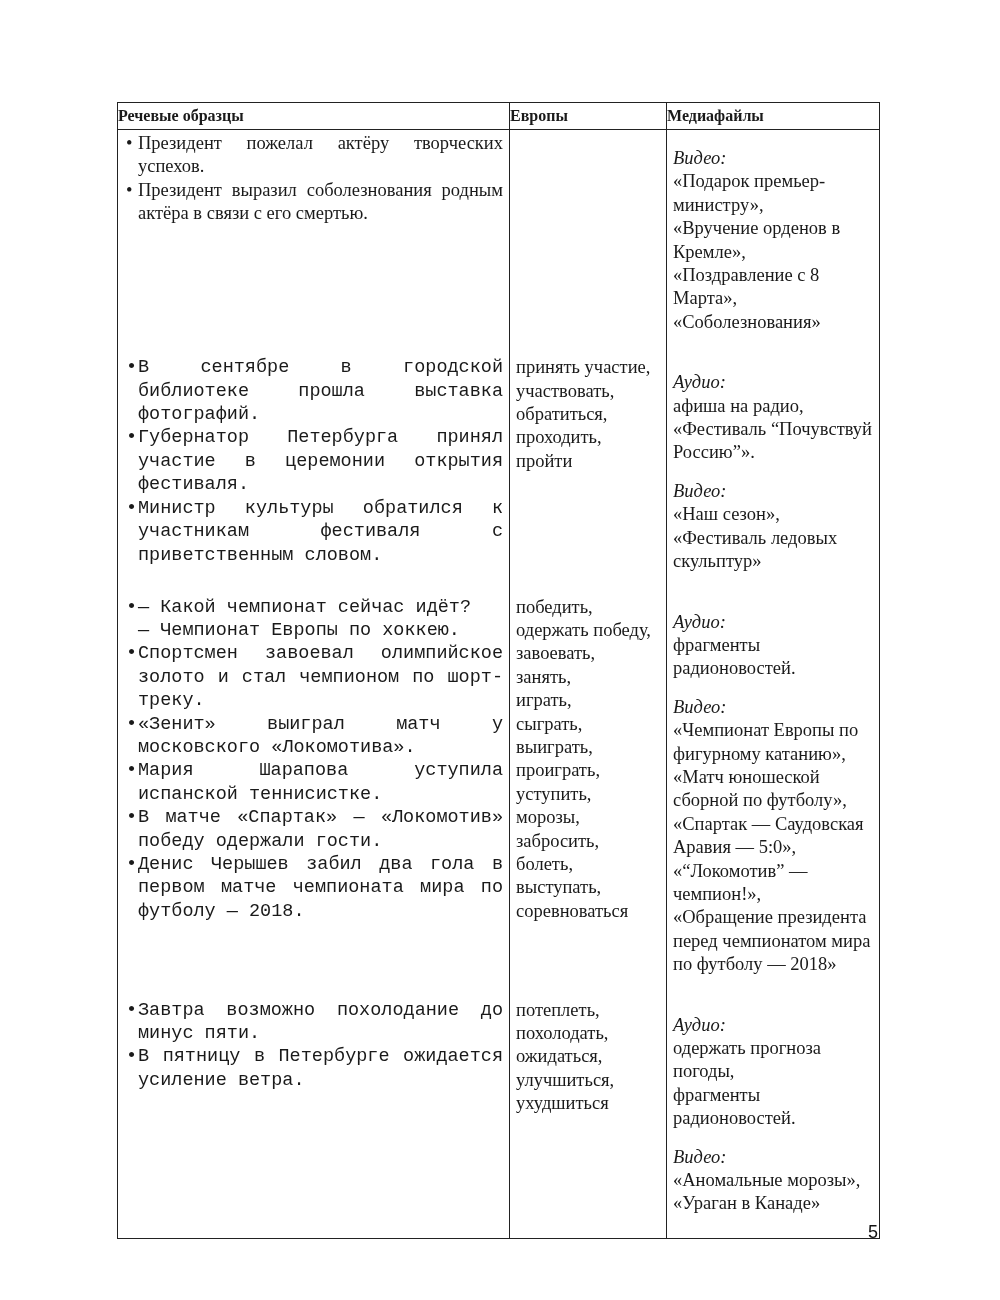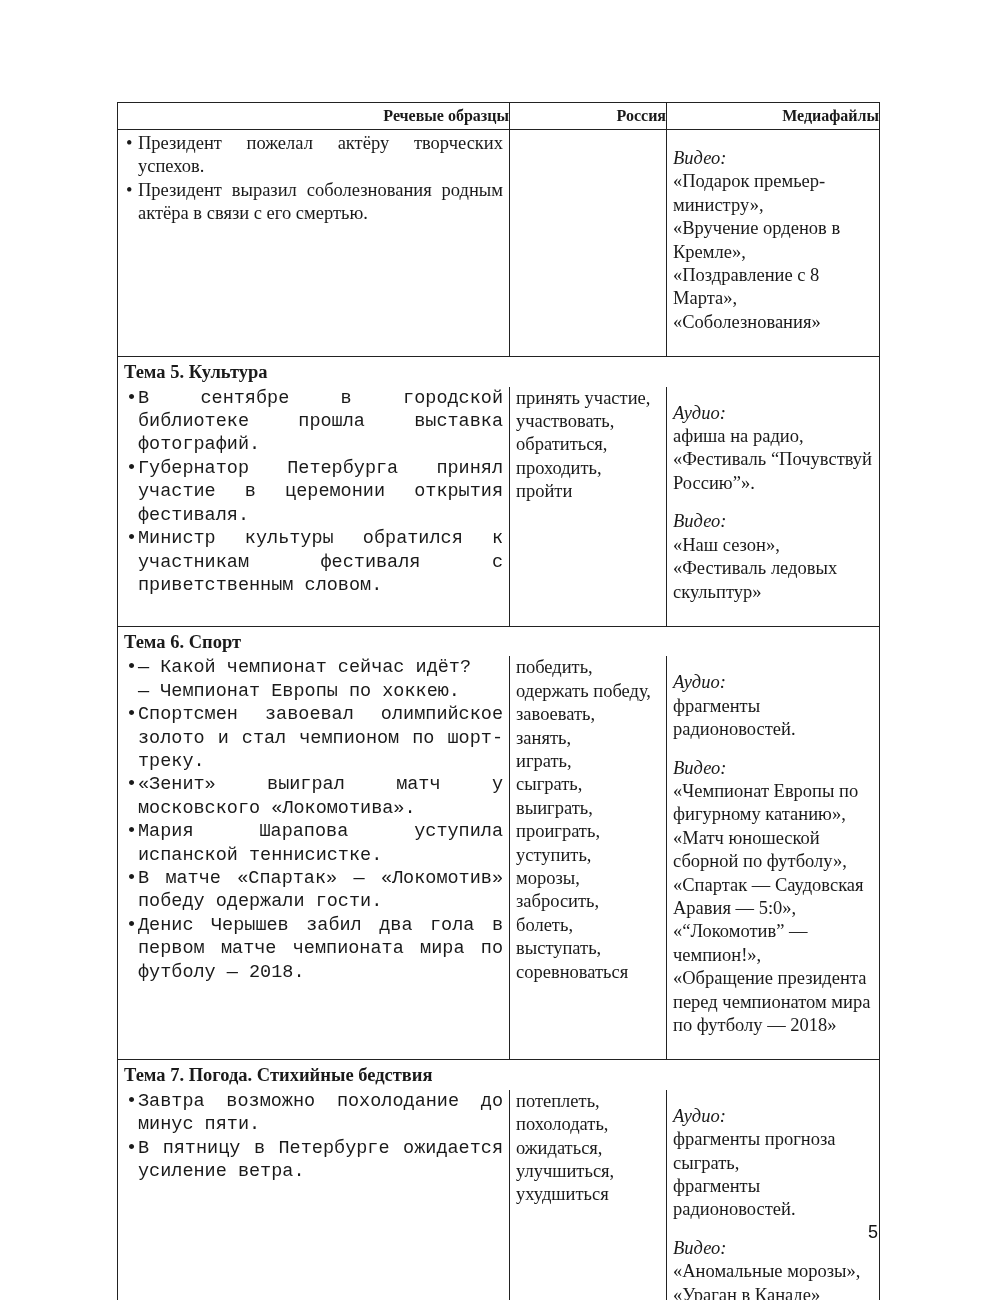--- a/index.html
+++ b/index.html
@@ -9,21 +9,21 @@
     position: absolute; left: 117px; top: 102px; width: 762px;
     border-collapse: collapse; table-layout: fixed;
     font-family: "Liberation Serif", "DejaVu Serif", serif;
     font-size: 18.5px; line-height: 23.4px;
   }
   table.main col.c1 { width: 392px; }
   table.main col.c2 { width: 157px; }
   table.main col.c3 { width: 213px; }
   th {
     border: 1.3px solid #222; font-weight: bold; font-size: 16px;
-    height: 26px; padding: 0; text-align: right; vertical-align: middle;
+    height: 26px; padding: 0; text-align: left; vertical-align: middle;
   }
   td { vertical-align: top; padding: 0 6px; }
   tr.row td { border-left: 1.3px solid #222; border-right: 1.3px solid #222; }
   tr.topic td.topic-cell {
     border-left: 1.3px solid #222; border-right: 1.3px solid #222; border-top: 1.3px solid #222;
     font-weight: bold; padding: 4px 6px 2px 6px;
   }
   tr.body td { border-left: 1.3px solid #222; border-right: 1.3px solid #222; }
   tr.body.last td { border-bottom: 1.3px solid #222; }
   tr.body td.col1 { border-right: none; font-family: Liberation Mono, monospace; }
@@ -46,21 +46,21 @@
 <div class="page">
   <table class="main">
     <colgroup>
         <col class="c1">
         <col class="c2">
         <col class="c3">
       </colgroup>
     <thead>
       <tr>
         <th>Речевые образцы</th>
-        <th>Россия</th>
+        <th>Европы</th>
         <th>Медиафайлы</th>
       </tr>
     </thead>
     <tbody>
 
       <tr class="row">
         <td class="pad-top pad-bottom">
           <ul class="bullet-list">
             <li>Президент пожелал актёру творческих успехов.</li>
             <li>Президент выразил соболезнования родным актёра в связи с его смертью.</li>
@@ -69,23 +69,20 @@
         <td></td>
         <td class="pad-top pad-bottom">
           <span class="line ital">Видео:</span>
           <span class="line">«Подарок премьер-министру»,</span>
           <span class="line">«Вручение орденов в Кремле»,</span>
           <span class="line">«Поздравление с 8 Марта»,</span>
           <span class="line">«Соболезнования»</span>
         </td>
       </tr>
 
-      <tr class="topic">
-        <td class="topic-cell" colspan="3">Тема 5. Культура</td>
-      </tr>
       <tr class="body">
         <td class="col1 pad-bottom">
           <ul class="bullet-list">
             <li>В сентябре в городской библиотеке прошла выставка фотографий.</li>
             <li>Губернатор Петербурга принял участие в церемонии открытия фестиваля.</li>
             <li>Министр культуры обратился к участникам фестиваля с приветственным словом.</li>
           </ul>
         </td>
         <td class="col2">
           <span class="line">принять участие,</span>
@@ -97,23 +94,20 @@
         <td class="pad-bottom">
           <span class="line ital">Аудио:</span>
           <span class="line">афиша на радио,</span>
           <span class="line">«Фестиваль “Почувствуй Россию”».</span>
           <span class="line ital">Видео:</span>
           <span class="line">«Наш сезон»,</span>
           <span class="line">«Фестиваль ледовых скульптур»</span>
         </td>
       </tr>
 
-      <tr class="topic">
-        <td class="topic-cell" colspan="3">Тема 6. Спорт</td>
-      </tr>
       <tr class="body">
         <td class="col1 pad-bottom">
           <ul class="bullet-list">
             <li style="white-space: pre-line;">— Какой чемпионат сейчас идёт?
 — Чемпионат Европы по хоккею.</li>
             <li>Спортсмен завоевал олимпийское золото и стал чемпионом по шорт-треку.</li>
             <li>«Зенит» выиграл матч у московского «Локомотива».</li>
             <li>Мария Шарапова уступила испанской теннисистке.</li>
             <li>В матче «Спартак» — «Локомотив» победу одержали гости.</li>
             <li>Денис Черышев забил два гола в первом матче чемпионата мира по футболу — 2018.</li>
@@ -140,40 +134,37 @@
           <span class="line">фрагменты радионовостей.</span>
           <span class="line ital">Видео:</span>
           <span class="line">«Чемпионат Европы по фигурному катанию»,</span>
           <span class="line">«Матч юношеской сборной по футболу»,</span>
           <span class="line">«Спартак — Саудовская Аравия — 5:0»,</span>
           <span class="line">«“Локомотив” — чемпион!»,</span>
           <span class="line">«Обращение президента перед чемпионатом мира по футболу — 2018»</span>
         </td>
       </tr>
 
-      <tr class="topic">
-        <td class="topic-cell" colspan="3">Тема 7. Погода. Стихийные бедствия</td>
-      </tr>
       <tr class="body last">
         <td class="col1 pad-bottom">
           <ul class="bullet-list">
             <li>Завтра возможно похолодание до минус пяти.</li>
             <li>В пятницу в Петербурге ожидается усиление ветра.</li>
           </ul>
         </td>
         <td class="col2">
           <span class="line">потеплеть,</span>
           <span class="line">похолодать,</span>
           <span class="line">ожидаться,</span>
           <span class="line">улучшиться,</span>
           <span class="line">ухудшиться</span>
         </td>
         <td class="pad-bottom">
           <span class="line ital">Аудио:</span>
-          <span class="line">фрагменты прогноза сыграть,</span>
+          <span class="line">одержать прогноза погоды,</span>
           <span class="line">фрагменты радионовостей.</span>
           <span class="line ital">Видео:</span>
           <span class="line">«Аномальные морозы»,</span>
           <span class="line">«Ураган в Канаде»</span>
         </td>
       </tr>
     </tbody>
   </table>
 
   <div class="page-number">5</div>

